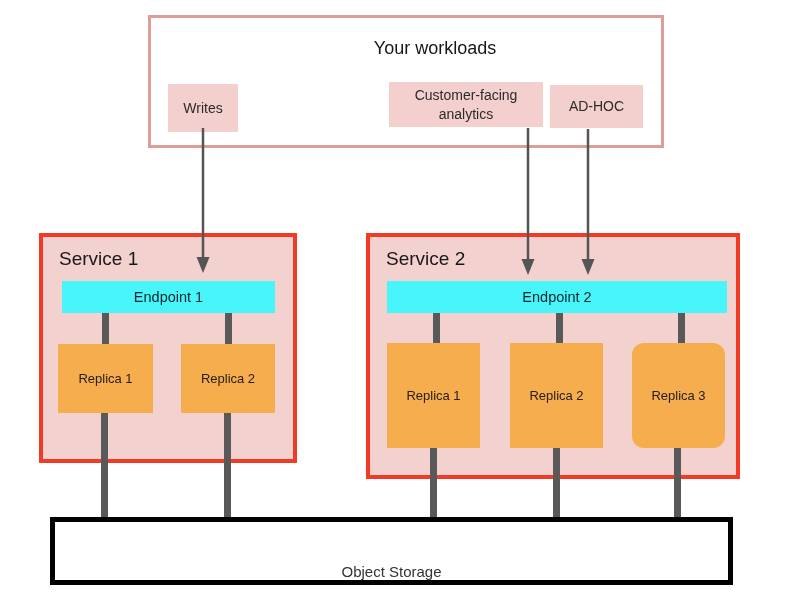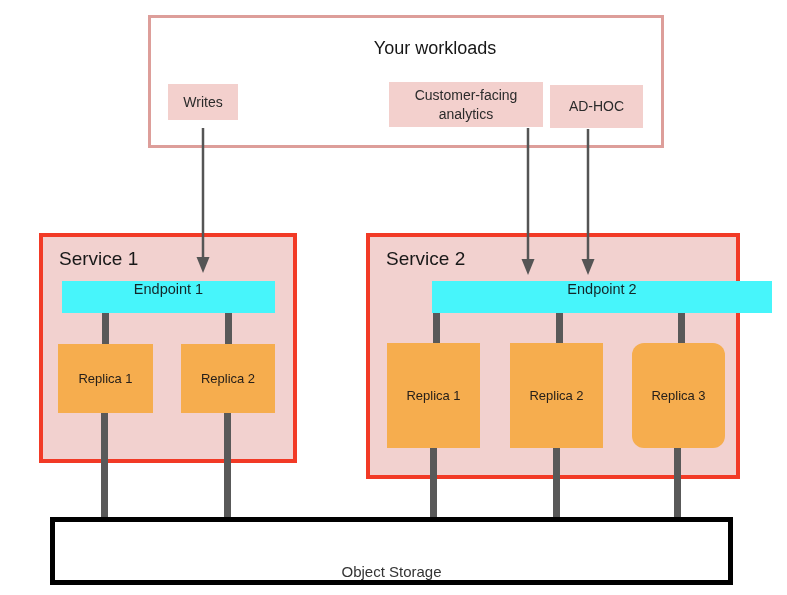--- a/index.html
+++ b/index.html
@@ -26,45 +26,45 @@
     position:absolute;left:0;top:20px;width:100%;
     text-align:center;font-size:18px;color:#161616;padding-left:29px;
   }
   .workload-item{
     position:absolute;
     background:#f3d0cd;
     display:flex;align-items:center;justify-content:center;
     text-align:center;font-size:14px;color:#2b2b2b;
     box-sizing:border-box;line-height:1.3;
   }
-  .writes-box{left:17px;top:66px;width:70px;height:36px;}
+  .writes-box{left:17px;top:66px;width:70px;height:48px;}
   .analytics-box{left:238px;top:64px;width:154px;height:45px;}
   .adhoc-box{left:399px;top:67px;width:93px;height:43px;}
 
   
   .arrow-layer{left:0;top:0;width:787px;height:595px;pointer-events:none;z-index:4;}
 
   
   .service-box{
     border:4px solid #f23a26;background:#f2d1cf;
     box-sizing:border-box;z-index:1;
   }
   .service1-box{left:39px;top:233px;width:258px;height:230px;}
   .service2-box{left:366px;top:233px;width:374px;height:246px;}
   .service-label{
     position:absolute;left:16px;top:11px;
     font-size:19px;color:#181818;
   }
   .endpoint-bar{
     position:absolute;background:#47f5fb;
-    display:flex;align-items:flex-start;justify-content:center;
+    display:flex;align-items:center;justify-content:center;
     font-size:14.5px;color:#13272a;
   }
   .endpoint1{left:19px;top:44px;width:213px;height:32px;}
-  .endpoint2{left:17px;top:44px;width:340px;height:32px;margin-left:45px;}
+  .endpoint2{left:17px;top:44px;width:340px;height:32px;}
   .replica-box{
     position:absolute;background:#f6ad4e;
     display:flex;align-items:center;justify-content:center;
     font-size:13px;color:#27201a;
   }
   .s1-replica1{left:15px;top:107px;width:95px;height:69px;}
   .s1-replica2{left:138px;top:107px;width:94px;height:69px;}
   .s2-replica1{left:17px;top:106px;width:93px;height:105px;}
   .s2-replica2{left:140px;top:106px;width:93px;height:105px;}
   .s2-replica3{left:262px;top:106px;width:93px;height:105px;border-radius:12px;}

